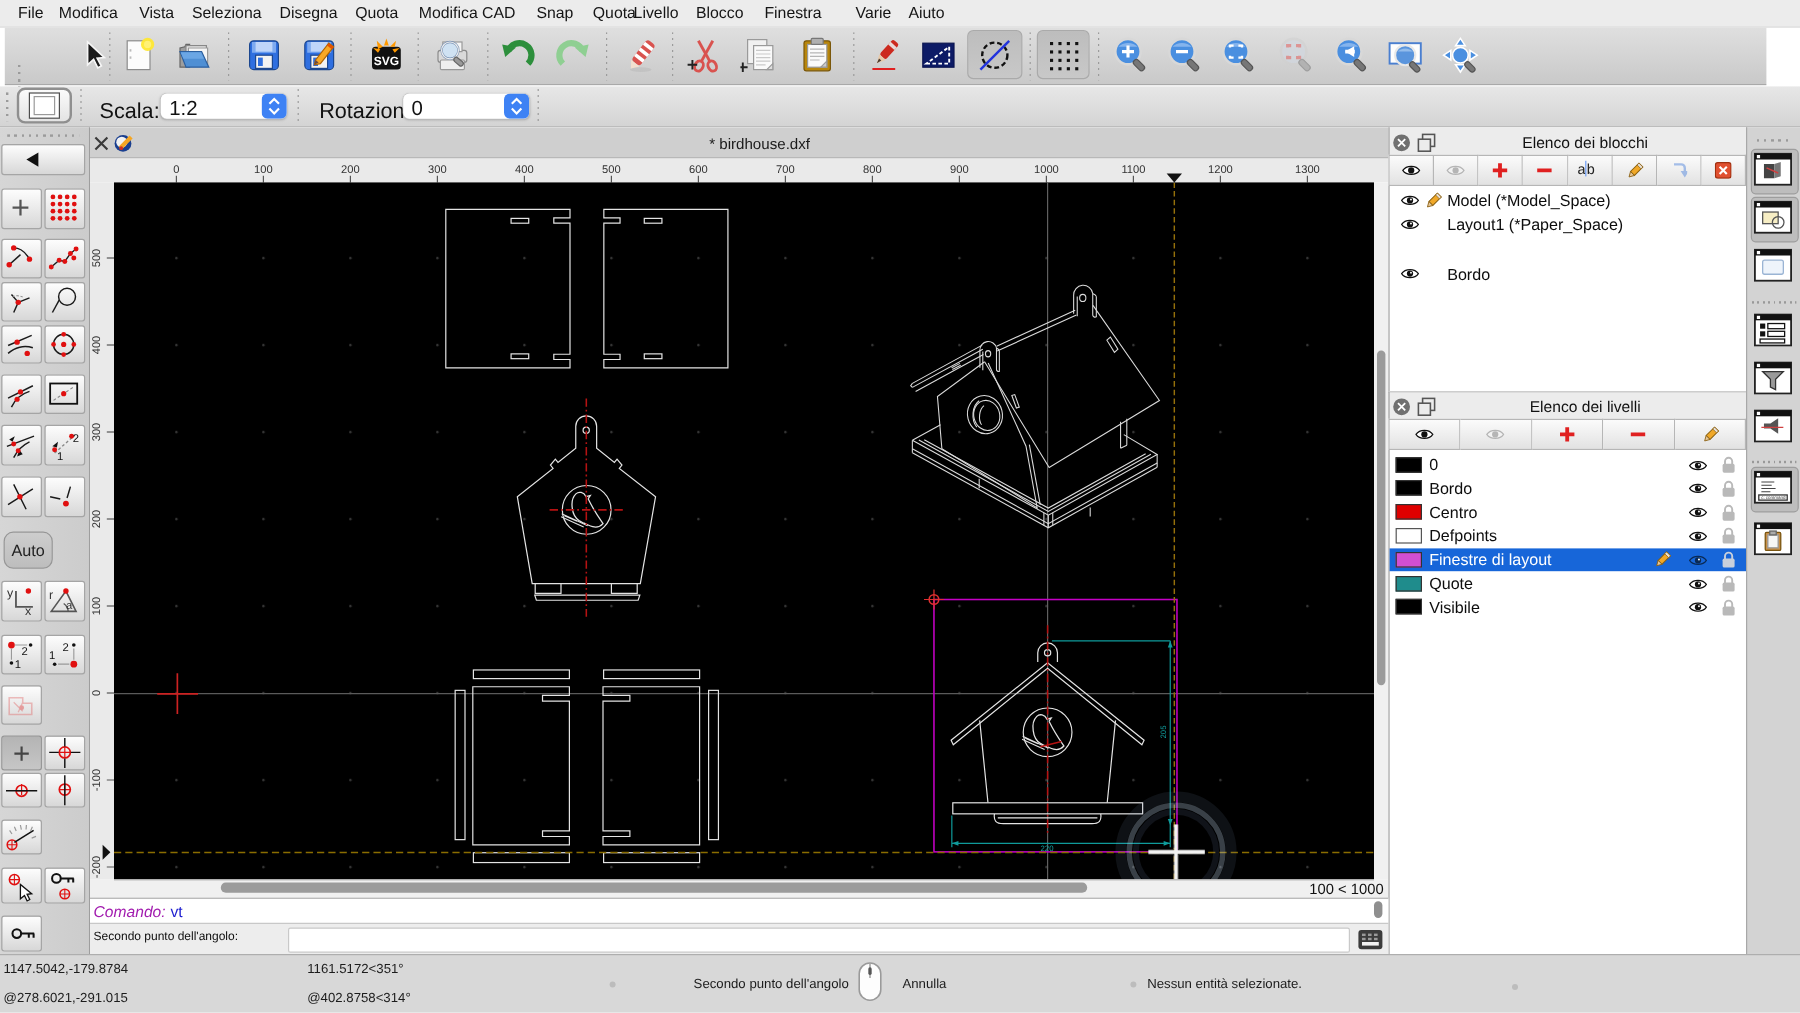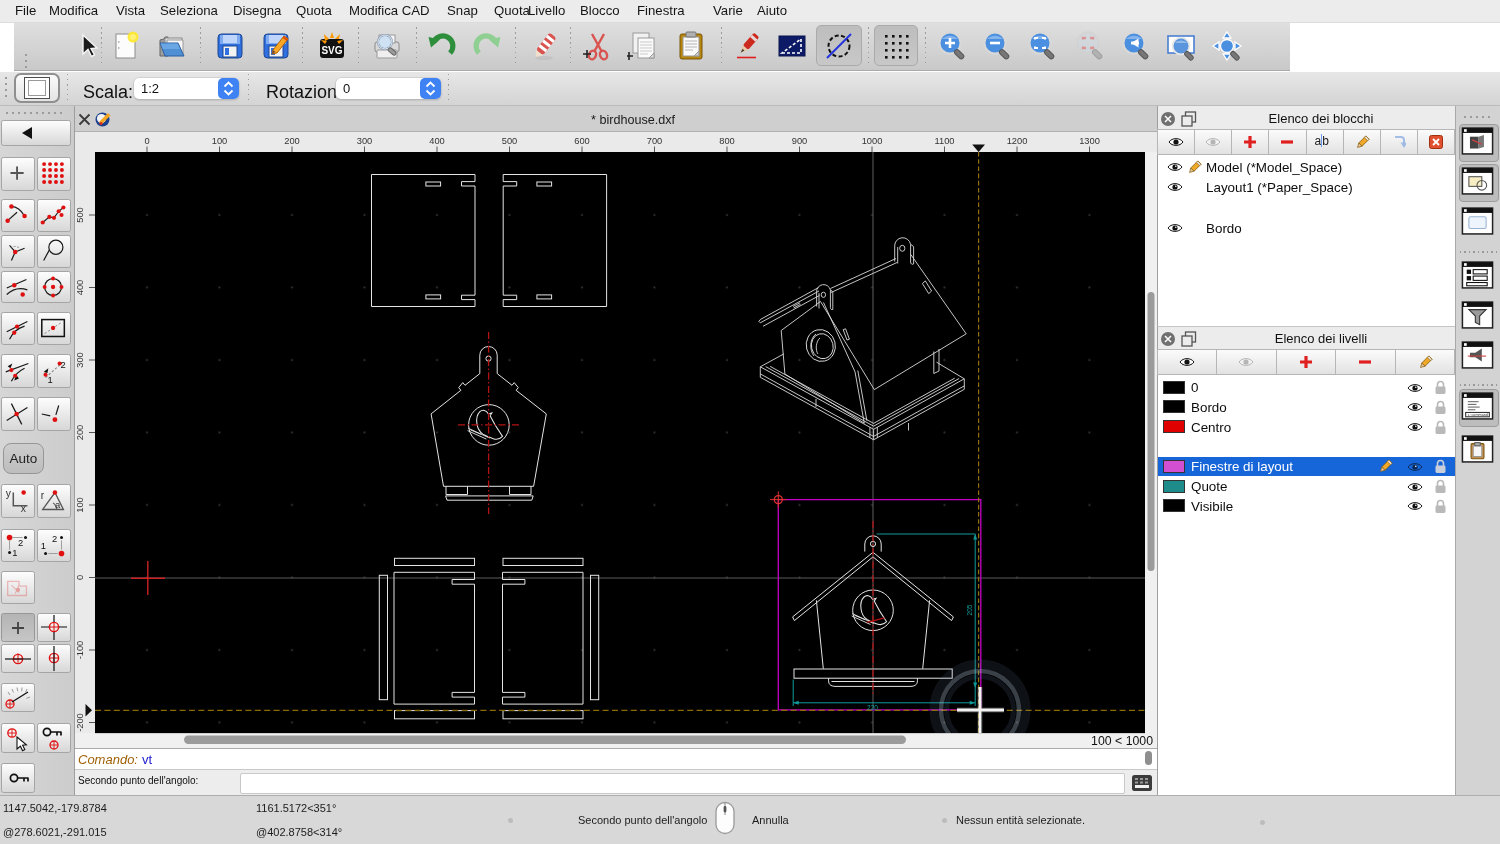--- a/index.html
+++ b/index.html
@@ -1,25 +1,25 @@
 <!DOCTYPE html>
 <html><head><meta charset="utf-8">
 <style>
 *{margin:0;padding:0;box-sizing:border-box}
 html,body{width:1500px;height:844px;overflow:hidden;font-family:"Liberation Sans",sans-serif;background:#fff;position:relative}
 .abs{position:absolute}
 #menubar{position:absolute;left:0;top:0;width:1500px;height:23px;background:#ececec;border-bottom:1px solid #dcdcdc;display:flex;align-items:center;font-size:13.2px;color:#151515}
 #menubar span{display:inline-block}
-#tb1{position:absolute;left:14px;top:23px;width:1276px;height:48px;background:linear-gradient(#dfdfdf,#c9c9c9);border-bottom:1px solid #a9a9a9}
+#tb1{position:absolute;left:4px;top:23px;width:1468px;height:48px;background:linear-gradient(#dfdfdf,#c9c9c9);border-bottom:1px solid #a9a9a9}
 #tb2{position:absolute;left:0;top:72px;width:1500px;height:34px;background:linear-gradient(#e7e7e7,#d4d4d4);border-bottom:1px solid #bcbcbc}
 .vsep{position:absolute;width:1px;background-image:repeating-linear-gradient(to bottom,#9b9b9b 0 1.5px,rgba(0,0,0,0) 1.5px 5px)}
 .hdl{position:absolute;width:2px;background-image:repeating-linear-gradient(to bottom,#9b9b9b 0 2px,rgba(0,0,0,0) 2px 6px)}
 .ticon{position:absolute}
 .pressed{position:absolute;background:linear-gradient(#bdbdbd,#c8c8c8);border-radius:5px;border:1px solid #aaa}
-.combo{position:absolute;height:21px;background:#fff;border-radius:5px;box-shadow:0 0 0 0.5px #c2c2c2,0 1px 2px rgba(0,0,0,.25);font-size:13px;color:#111}
+.combo{position:absolute;height:21px;background:#fff;border-radius:5px;box-shadow:0 0 0 0.5px #c2c2c2,0 1px 2px rgba(0,0,0,.25);font-size:17px;color:#111}
 .lbl{position:absolute;font-size:18px;color:#111}
 #side{position:absolute;left:0;top:106px;width:75px;height:689px;background:linear-gradient(to right,#d6d6d6,#cccccc);border-right:1px solid #9e9e9e}
 .sbtn{position:absolute;background:linear-gradient(#fdfdfd,#ececec 45%,#d7d7d7);border:1px solid #a5a5a5;border-radius:2.5px}
 .sbtnp{position:absolute;background:linear-gradient(#b4b4b4,#c6c6c6);border:1px solid #979797;border-radius:2.5px}
 #statusbar{position:absolute;left:0;top:795px;width:1500px;height:49px;background:#d8d8d8;border-top:1px solid #aeaeae;font-size:11px;color:#1c1c1c}
 #cmdrow{position:absolute;left:75px;top:748px;width:1082px;height:21px;background:#fff;border-top:1px solid #ababab}
 #inprow{position:absolute;left:75px;top:769px;width:1082px;height:26px;background:#ededed;border-top:1px solid #c8c8c8}
 .panel-h{position:absolute;left:1157px;width:298px;background:#ececec;font-size:13px;color:#111}
 .ptb{position:absolute;left:1157px;width:298px;display:flex}
 .ptb div{flex:1;height:26px;background:linear-gradient(#fbfbfb,#e2e2e2);border:1px solid #b6b6b6;border-left:none;position:relative}
@@ -774,20 +774,33 @@
       <svg width="16" height="12" viewBox="0 0 16 12" style="position:absolute;left:249px;top:4px">
         <path d="M1,6 C4,1.5 12,1.5 15,6 C12,10.5 4,10.5 1,6 Z" fill="#fff" stroke="#111" stroke-width="1"></path>
         <circle cx="8" cy="6" r="2.6" fill="#111"></circle>
         <circle cx="8.8" cy="5.2" r="0.8" fill="#fff"></circle>
       </svg>
       <svg width="13" height="15" viewBox="0 0 13 15" style="position:absolute;left:276px;top:2.5px">
         <path d="M3.5,7 V4.5 a3,3 0 0 1 6,0 V7" fill="none" stroke="#b9b9b9" stroke-width="1.6"></path>
         <rect x="1.5" y="6.5" width="10" height="7.5" rx="1.4" fill="#b9b9b9"></rect>
       </svg>
     </div>
+    <div class="prow" style="top:61.900000000000006px;height:19.8px">
+      <span style="position:absolute;left:5px;top:3.2px;width:22px;height:13px;background:#fff;border:1px solid #555"></span>
+      <span style="position:absolute;left:33px;top:2.5px">Defpoints</span>
+      <svg width="16" height="12" viewBox="0 0 16 12" style="position:absolute;left:249px;top:4px">
+        <path d="M1,6 C4,1.5 12,1.5 15,6 C12,10.5 4,10.5 1,6 Z" fill="#fff" stroke="#111" stroke-width="1"></path>
+        <circle cx="8" cy="6" r="2.6" fill="#111"></circle>
+        <circle cx="8.8" cy="5.2" r="0.8" fill="#fff"></circle>
+      </svg>
+      <svg width="13" height="15" viewBox="0 0 13 15" style="position:absolute;left:276px;top:2.5px">
+        <path d="M3.5,7 V4.5 a3,3 0 0 1 6,0 V7" fill="none" stroke="#b9b9b9" stroke-width="1.6"></path>
+        <rect x="1.5" y="6.5" width="10" height="7.5" rx="1.4" fill="#b9b9b9"></rect>
+      </svg>
+    </div>
     <div class="prow" style="top:81.7px;height:19.8px;background:#1766d9;color:#fff">
       <span style="position:absolute;left:5px;top:3.2px;width:22px;height:13px;background:#d24fd2;border:1px solid #333"></span>
       <span style="position:absolute;left:33px;top:2.5px">Finestre di layout</span>
       <svg width="15" height="15" viewBox="0 0 15 15" style="position:absolute;left:220px;top:2px">
         <g transform="rotate(45 7.5 7.5)">
           <rect x="5.2" y="0.5" width="4.6" height="10" fill="#f0a828" stroke="#8a6010" stroke-width="0.8"></rect>
           <rect x="5.2" y="0.5" width="4.6" height="2.2" fill="#e8e0d8" stroke="#8a6010" stroke-width="0.6"></rect>
           <path d="M5.2,10.5 h4.6 L7.5,14.5 Z" fill="#e8c89a" stroke="#8a6010" stroke-width="0.7"></path>
         </g>
       </svg>
@@ -892,21 +905,21 @@
         <rect x="1" y="1" width="28" height="4.5" fill="#111"></rect>
         <rect x="2.5" y="2" width="2.5" height="2.5" fill="#fff"></rect>
         <rect x="9" y="8" width="12" height="14" rx="1" fill="#c89048" stroke="#7a5510"></rect>
         <rect x="11" y="10" width="8" height="10" fill="#f6f6f6" stroke="#999"></rect>
         <rect x="12.5" y="7" width="5" height="3" fill="#aaa" stroke="#666"></rect>
       </svg></div>
     <div style="position:absolute;left:4px;top:145px;width:37px;height:2px;background-image:repeating-linear-gradient(to right,#999 0 1.5px,rgba(0,0,0,0) 1.5px 4.5px)"></div>
     <div style="position:absolute;left:4px;top:278px;width:37px;height:2px;background-image:repeating-linear-gradient(to right,#999 0 1.5px,rgba(0,0,0,0) 1.5px 4.5px)"></div>
   </div>
 <div id="cmdrow">
-    <span style="position:absolute;left:3px;top:3px;font-size:13px;font-style:italic;color:#a16207">Comando:</span>
+    <span style="position:absolute;left:3px;top:3px;font-size:13px;font-style:italic;color:#a21caf">Comando:</span>
     <span style="position:absolute;left:67px;top:3px;font-size:13px;color:#2020d0">vt</span>
     <div style="position:absolute;right:5px;top:1.5px;width:7px;height:14px;border-radius:3.5px;background:#8f8f8f"></div>
   </div>
 <div id="inprow">
     <span style="position:absolute;left:3px;top:5px;font-size:10px;color:#0d0d0d">Secondo punto dell'angolo:</span>
     <div style="position:absolute;left:165px;top:2.5px;width:885px;height:21px;background:#fff;border:1px solid #c9c9c9;border-radius:2px"></div>
     <svg width="22" height="18" viewBox="0 0 22 18" style="position:absolute;left:1056px;top:4px">
       <rect x="1" y="1" width="20" height="16" rx="2.5" fill="#3c3c3c"></rect>
       <rect x="4" y="11" width="14" height="3" fill="#f2f2f2"></rect>
       <g fill="#9a9a9a">

